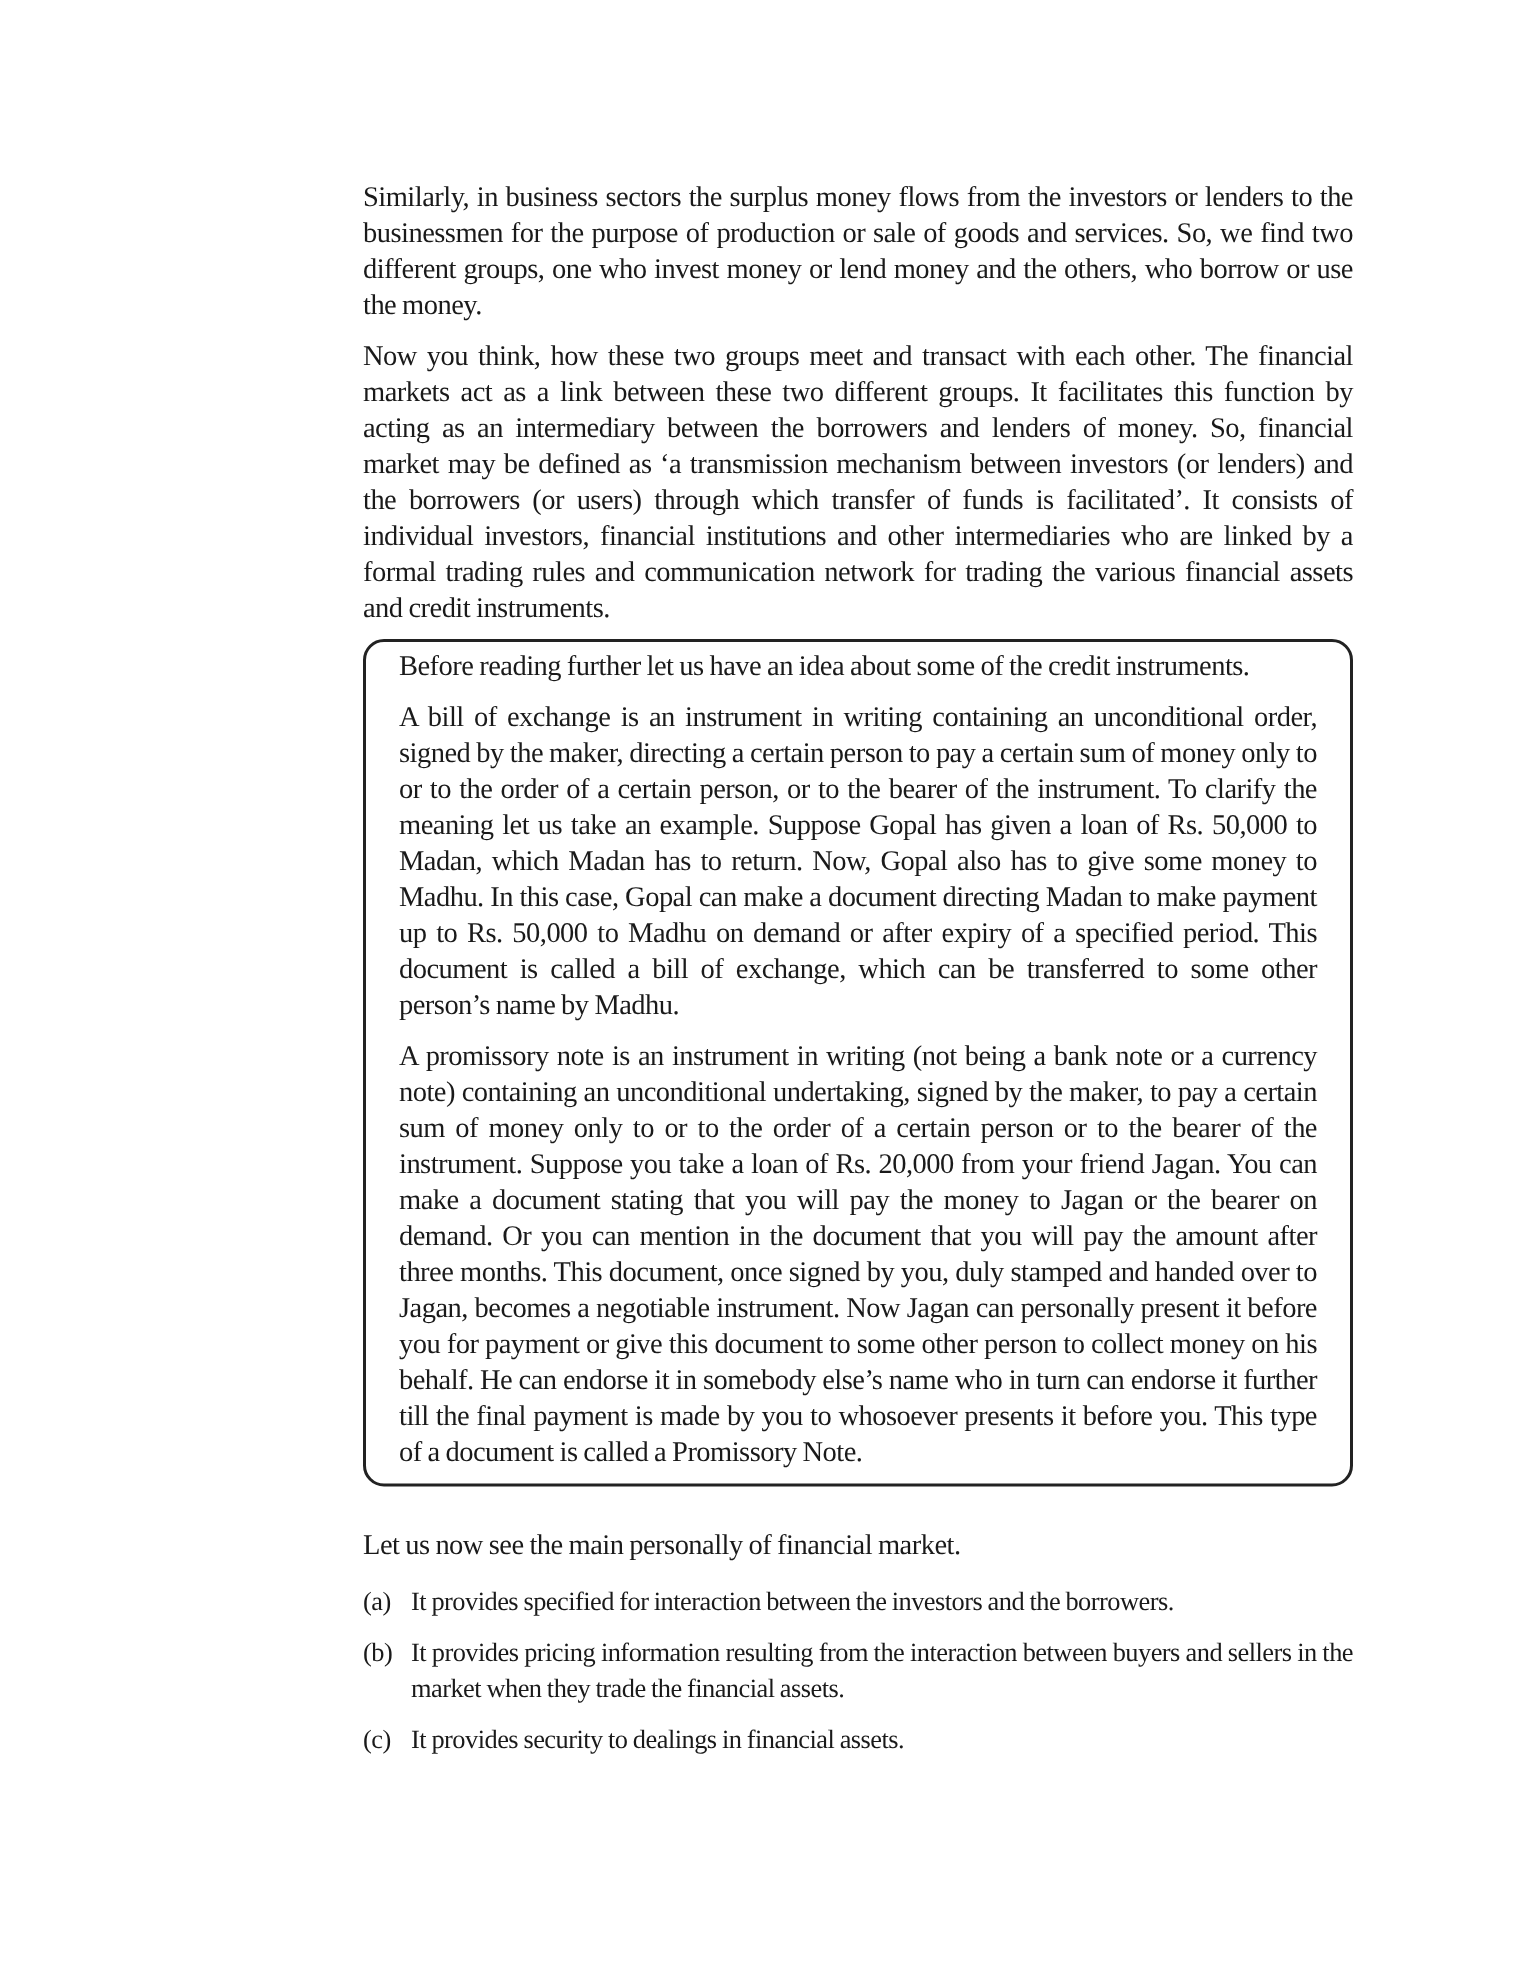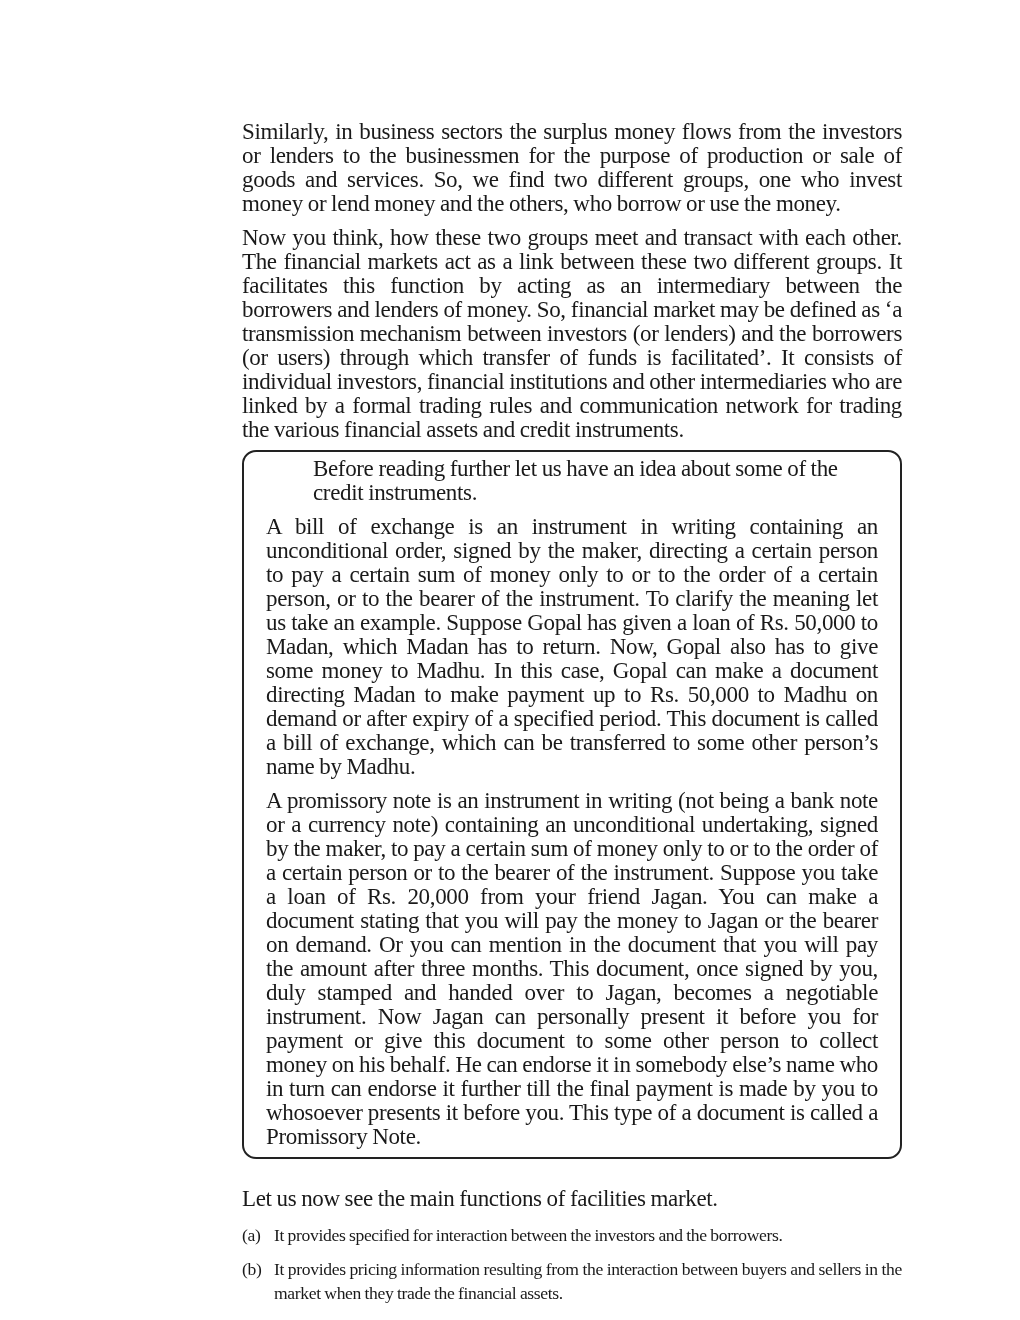--- a/index.html
+++ b/index.html
@@ -16,40 +16,40 @@
     color: #1a1a1a;
   }
   .page {
     position: absolute;
     left: 242px;
     top: 120px;
     width: 660px;
   }
   p {
     margin: 0;
-    font-size: 23px;
+    font-size: 19px;
     line-height: 24px;
     text-align: justify;
     letter-spacing: -0.35px;
     word-spacing: -0.5px;
   }
   .para1 { margin-bottom: 10px; }
   .para2 { margin-bottom: 8px; }
   .box {
     position: relative;
     margin-left: 0px;
     width: 660px;
     box-sizing: border-box;
     border: 2px solid #222;
     border-radius: 14px;
     padding: 5px 22px 8px 22px;
   }
   .box p { margin-bottom: 10px; }
   .box p:last-child { margin-bottom: 0; }
-  .box .intro { margin-bottom: 10px; text-align: left; margin-left: 47px; }
+  .box .intro { margin-bottom: 10px; text-align: left; }
   b { font-weight: normal; }
   .after {
     margin-top: 28px;
   }
   .lead { margin-bottom: 12px; text-align: left; }
   .list { margin: 0; padding: 0; list-style: none; }
   .list li {
     display: flex;
     margin-bottom: 10px;
     font-size: 17.6px;
@@ -73,21 +73,21 @@
   <p class="para1">Similarly, in business sectors the surplus money flows from the investors or lenders to the businessmen for the purpose of production or sale of goods and services. So, we find two different groups, one who invest money or lend money and the others, who borrow or use the money.</p>
   <p class="para2">Now you think, how these two groups meet and transact with each other. The financial markets act as a link between these two different groups. It facilitates this function by acting as an intermediary between the borrowers and lenders of money. So, financial market may be defined as ‘a transmission mechanism between investors (or lenders) and the borrowers (or users) through which transfer of funds is facilitated’. It consists of individual investors, financial institutions and other intermediaries who are linked by a formal trading rules and communication network for trading the various financial assets and credit instruments.</p>
 
   <div class="box">
     <p class="intro">Before reading further let us have an idea about some of the credit instruments.</p>
     <p><span>A </span><b>bill of exchange</b><span> is an instrument in writing containing an unconditional order, signed by the maker, directing a certain person to pay a certain sum of money only to or to the order of a certain person, or to the bearer of the instrument. To clarify the meaning let us take an example. Suppose Gopal has given a loan of Rs. 50,000 to Madan, which Madan has to return. Now, Gopal also has to give some money to Madhu. In this case, Gopal can make a document directing Madan to make payment up to Rs. 50,000 to Madhu on demand or after expiry of a specified period. This document is called a bill of exchange, which can be transferred to some other person’s name by Madhu.</span></p>
     <p><span>A </span><b>promissory note</b><span> is an instrument in writing (not being a bank note or a currency note) containing an unconditional undertaking, signed by the maker, to pay a certain sum of money only to or to the order of a certain person or to the bearer of the instrument. Suppose you take a loan of Rs. 20,000 from your friend Jagan. You can make a document stating that you will pay the money to Jagan or the bearer on demand. Or you can mention in the document that you will pay the amount after three months. This document, once signed by you, duly stamped and handed over to Jagan, becomes a negotiable instrument. Now Jagan can personally present it before you for payment or give this document to some other person to collect money on his behalf. He can endorse it in somebody else’s name who in turn can endorse it further till the final payment is made by you to whosoever presents it before you. This type of a document is called a Promissory Note.</span></p>
   </div>
 
   <div class="after">
-    <p class="lead">Let us now see the main functions of facilities market.</p>
+    <p class="lead">Let us now see the main personally of financial market.</p>
     <ul class="list">
       <li>
         <span class="marker">(a)</span>
         <span class="text">It provides specified for interaction between the investors and the borrowers.</span>
       </li>
       <li>
         <span class="marker">(b)</span>
         <span class="text">It provides pricing information resulting from the interaction between buyers and sellers in the market when they trade the financial assets.</span>
       </li>
       <li>

